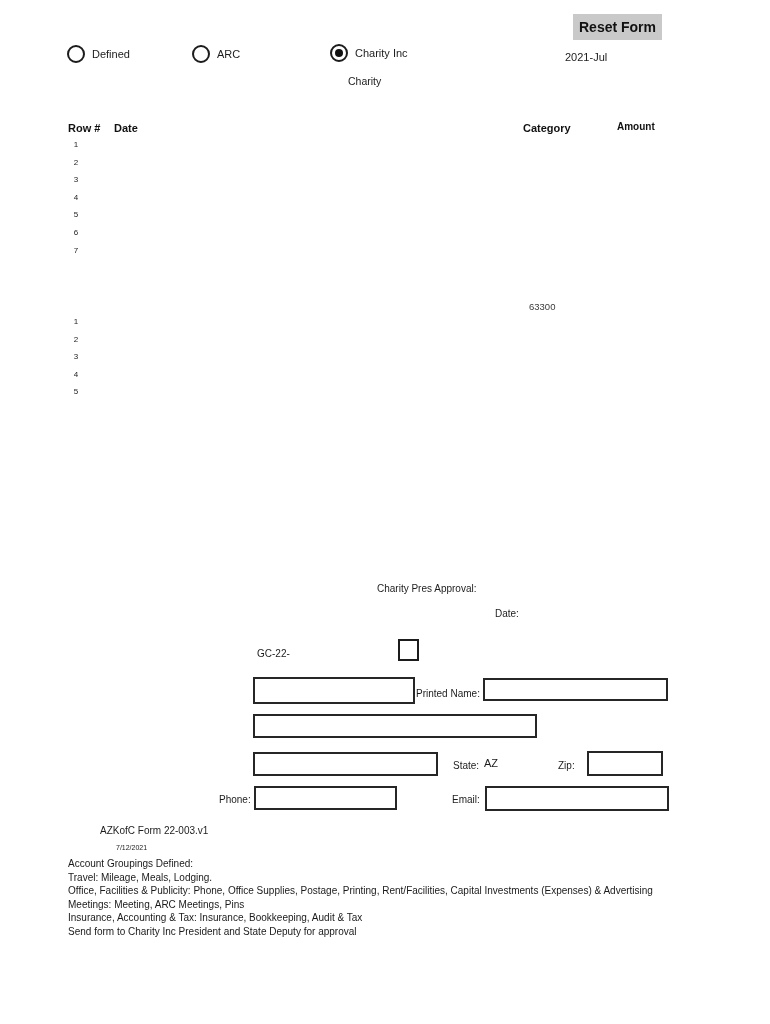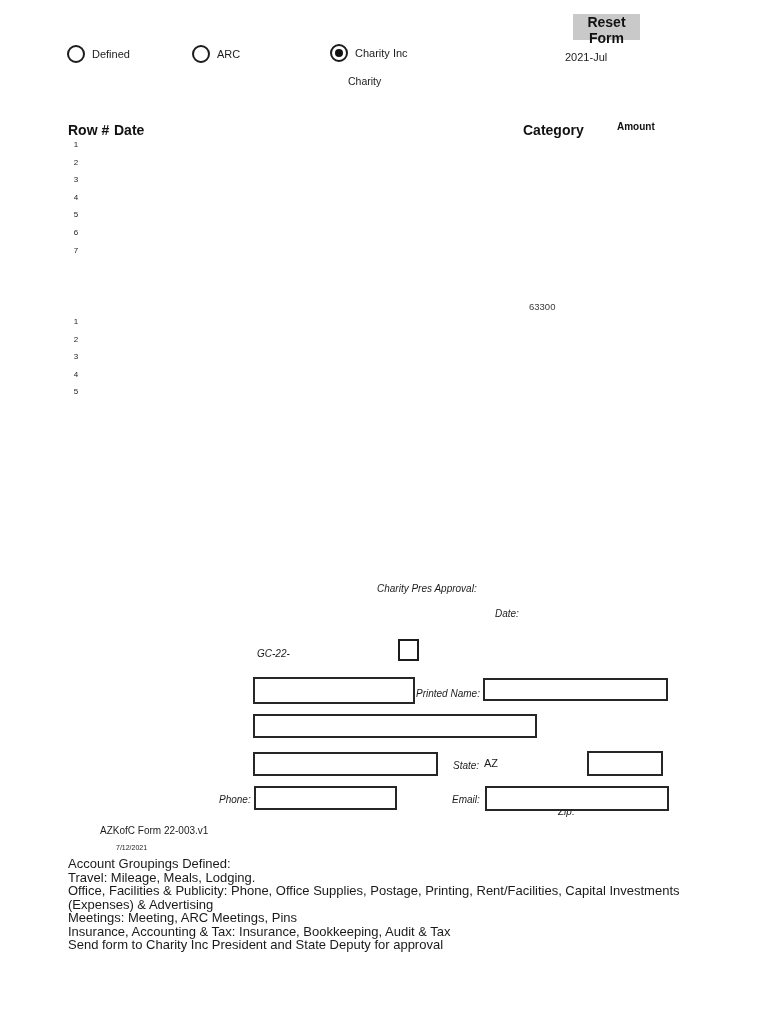--- a/index.html
+++ b/index.html
@@ -3,42 +3,42 @@
 <meta charset="utf-8">
 <style>
   * { margin:0; padding:0; box-sizing:border-box; }
   html,body { background:#ffffff; }
   .canvas {
     position:relative; width:770px; height:1024px; background:#ffffff;
     font-family:"Liberation Sans", sans-serif; color:#1c1c1c; overflow:hidden;
   }
   .abs { position:absolute; white-space:nowrap; }
   .reset-btn {
-    position:absolute; left:573px; top:14px; width:67px; height:26px;
+    position:absolute; left:573px; top:14px; width:89px; height:26px;
     background:#c9c9c9; border:none; font-family:"Liberation Sans",sans-serif;
     font-weight:bold; font-size:14px; color:#111; text-align:center; cursor:pointer;
   }
   .radio-opt { position:absolute; display:flex; align-items:center; gap:7px; }
   .radio-circle {
     width:18px; height:18px; border:2px solid #1c1c1c; border-radius:50%;
     position:relative; background:#fff; flex:0 0 auto; cursor:pointer;
   }
   .checked .radio-circle::after {
     content:""; position:absolute; inset:3px; background:#111; border-radius:50%;
   }
   .radio-label { font-size:11px; color:#1c1c1c; }
-  .hdr { font-weight:bold; font-size:14px; color:#111; }
+  .hdr { font-weight:bold; font-size:11px; color:#111; }
   .row-num { position:absolute; width:16px; text-align:center; font-size:8px; color:#222; }
-  .lbl10 { font-size:10px; color:#1c1c1c;font-style:italic; }
+  .lbl10 { font-size:10px; color:#1c1c1c; }
   .field-box {
     position:absolute; border:2px solid #262626; background:#fff;
     font-family:"Liberation Sans",sans-serif; font-size:11px; padding:0 3px; color:#111;
   }
   .check-box { position:absolute; left:398px; top:639px; width:21px; height:22px; border:2px solid #1c1c1c; background:#fff; cursor:pointer; }
-  .notes { position:absolute; left:68px; top:857px; width:660px; font-size:13px; line-height:13.5px; color:#1a1a1a; }
+  .notes { position:absolute; left:68px; top:857px; width:660px; font-size:10px; line-height:13.5px; color:#1a1a1a; }
 </style>
 </head>
 <body>
 
 <div class="canvas">
 
   <button class="reset-btn">Reset Form</button>
   <div class="abs" style="left:565px; top:51px; font-size:11px;">2021-Jul</div>
 
   <div class="radio-opt" style="left:67px; top:45px;">
@@ -83,21 +83,21 @@
 
   <input type="text" class="field-box" style="left: 253px; top: 677px; width: 162px; height: 27px;">
   <div class="abs lbl10" style="left:416px; top:688px;">Printed Name:</div>
   <input type="text" class="field-box" style="left: 483px; top: 678px; width: 185px; height: 23px;">
 
   <input type="text" class="field-box" style="left: 253px; top: 714px; width: 284px; height: 24px;">
 
   <input type="text" class="field-box" style="left: 253px; top: 752px; width: 185px; height: 24px;">
   <div class="abs lbl10" style="left:453px; top:760px;">State:</div>
   <div class="abs" style="left:484px; top:757px; font-size:11px;">AZ</div>
-  <div class="abs lbl10" style="left:558px; top:760px;margin-top:46px;">Zip:</div>
+  <div class="abs lbl10" style="left:558px; top:760px;">Zip:</div>
   <input type="text" class="field-box" style="left: 587px; top: 751px; width: 76px; height: 25px;">
 
   <div class="abs lbl10" style="left:219px; top:794px;">Phone:</div>
   <input type="text" class="field-box" style="left: 254px; top: 786px; width: 143px; height: 24px;">
   <div class="abs lbl10" style="left:452px; top:794px;">Email:</div>
   <input type="text" class="field-box" style="left: 485px; top: 786px; width: 184px; height: 25px;">
 
   <div class="abs" style="left:100px; top:825px; font-size:10px;">AZKofC Form 22-003.v1</div>
   <div class="abs" style="left:116px; top:844px; font-size:7px;">7/12/2021</div>
   <div class="notes">

